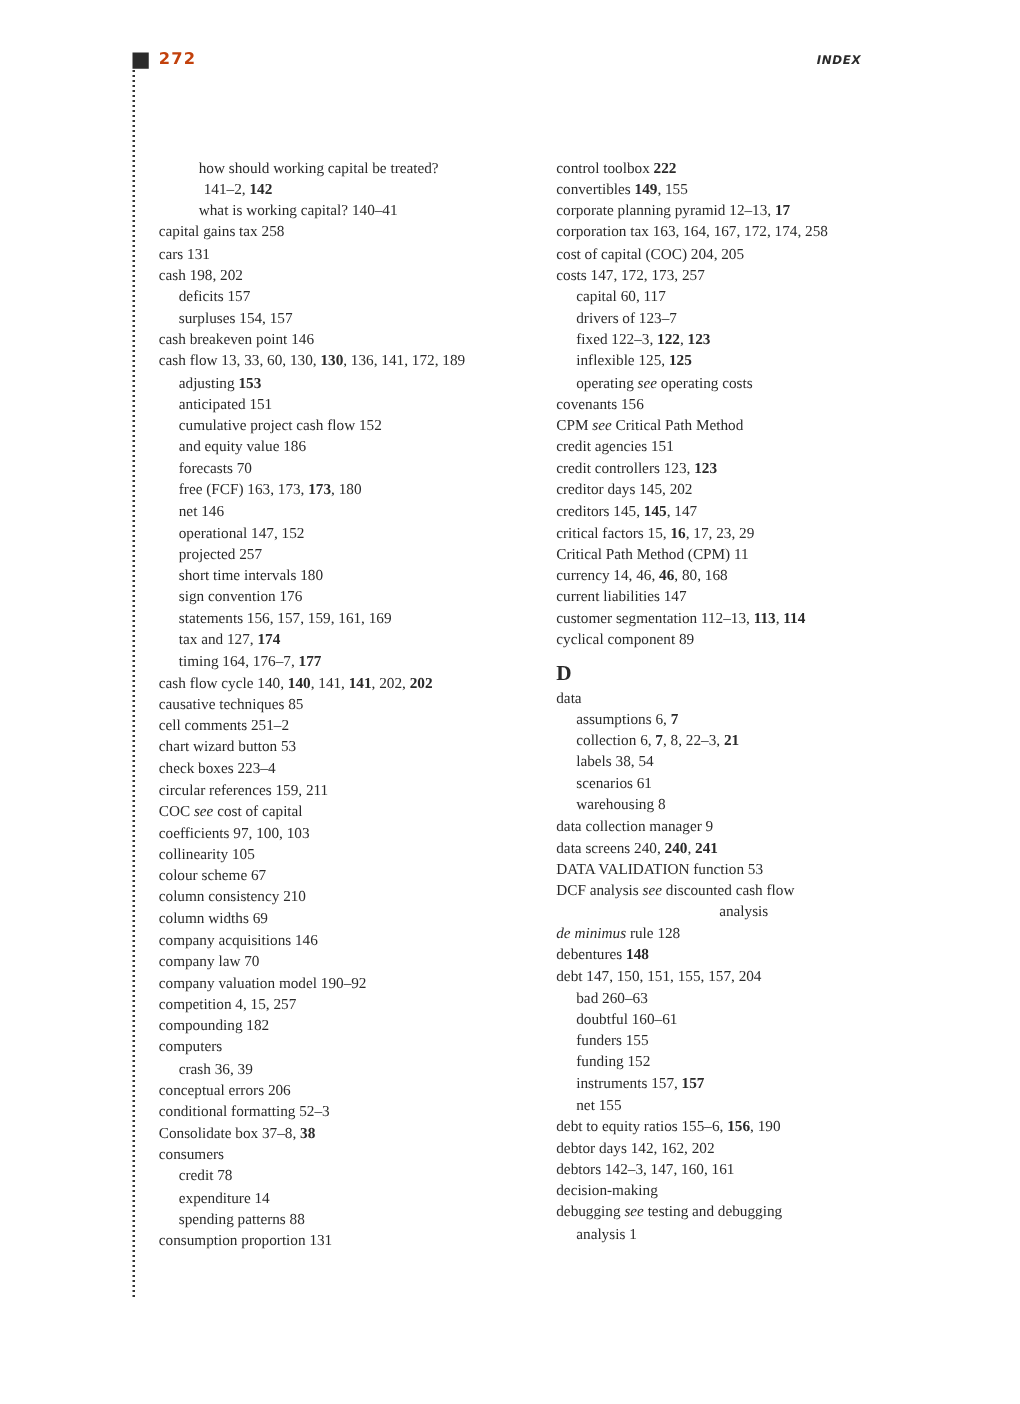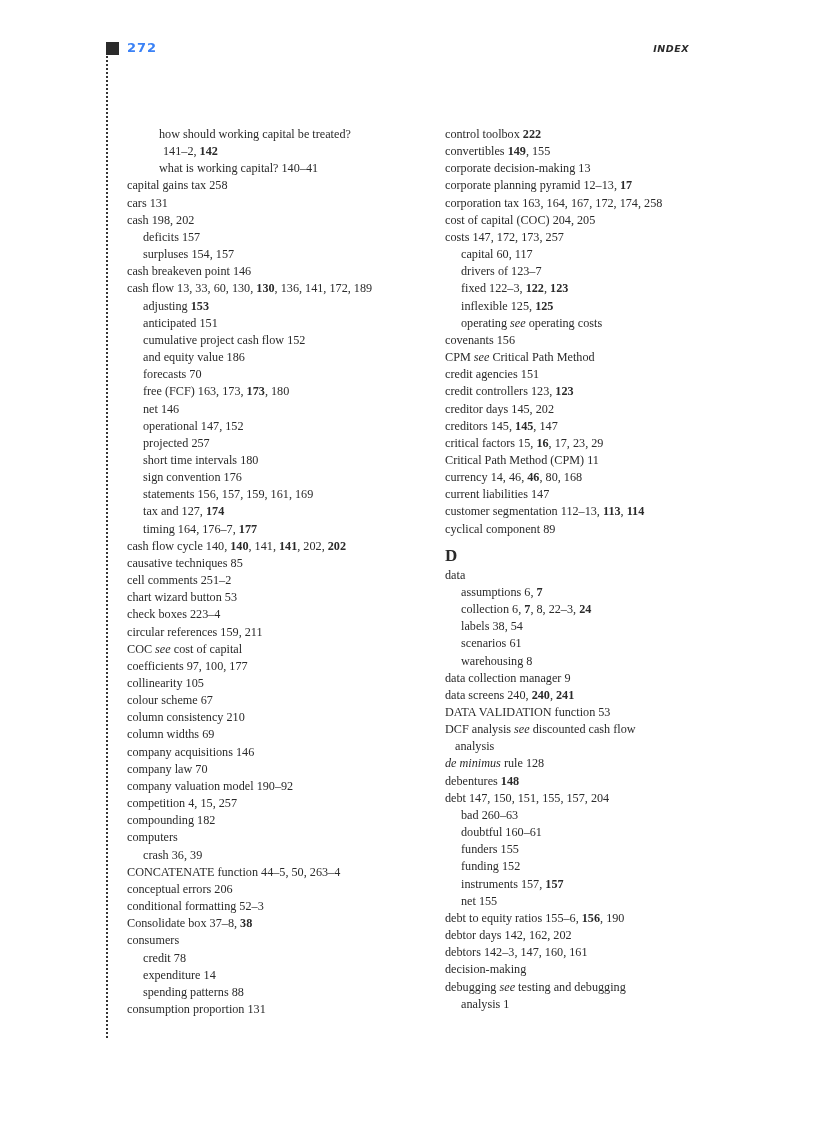--- a/index.html
+++ b/index.html
@@ -1,30 +1,30 @@
 <!DOCTYPE html>
 <html><head>
 <meta charset="utf-8">
 <style>
   html, body { margin: 0; padding: 0; background: #ffffff; }
   body { width: 816px; height: 1123px; position: relative; overflow: hidden; font-family: "DejaVu Serif", "Liberation Serif", serif; color: #2a2a2a; }
   .square { position: absolute; left: 106px; top: 42px; width: 13px; height: 13px; background: #2b2b2b; }
   .dotline { position: absolute; left: 106px; top: 56px; width: 2px; height: 984px;
     background-image: repeating-linear-gradient(to bottom, #333 0px, #333 2px, transparent 2px, transparent 4px); }
-  .pagenum { position: absolute; left: 127px; top: 40px; font-family: "DejaVu Sans", "Liberation Sans", sans-serif; font-weight: bold; font-size: 13px; letter-spacing: 1px; color: #3b82f6; }
+  .pagenum { position: absolute; left: 127px; top: 40px; font-family: "DejaVu Sans", "Liberation Sans", sans-serif; font-weight: bold; font-size: 13px; letter-spacing: 1px; color: #c2410c; }
   .runhead { position: absolute; right: 127px; top: 43px; font-family: "DejaVu Sans", "Liberation Sans", sans-serif; font-weight: bold; font-size: 9.5px; letter-spacing: 0.5px; color: #2b2b2b; font-style: italic; }
   .col { position: absolute; top: 126px; width: 290px; }
   .col.left { left: 127px; }
   .col.right { left: 445px; }
   .entry { font-family: "Liberation Serif", "DejaVu Serif", serif; font-size: 12.2px; line-height: 17.15px; white-space: nowrap; }
   .l1 { padding-left: 0; }
   .l2 { padding-left: 16px; }
   .l3 { padding-left: 32px; }
   .l3c { padding-left: 36px; }
-  .cont { padding-left: 10px; }
+  .cont { padding-left: 10px; text-align: center; }
   .letter { font-family: "Liberation Serif", "DejaVu Serif", serif; font-weight: bold; font-size: 17px; line-height: 20px; margin-top: 8px; margin-bottom: 1px; }
   b { font-weight: bold; }
   i { font-style: italic; }
 </style>
 </head>
 <body>
 
 <div class="square"></div>
 <div class="dotline"></div>
 <div class="pagenum">272</div>
@@ -55,46 +55,44 @@
     <div class="entry l2"><span>statements 156, 157, 159, 161, 169</span></div>
     <div class="entry l2"><span>tax and 127, </span><b>174</b></div>
     <div class="entry l2"><span>timing 164, 176–7, </span><b>177</b></div>
     <div class="entry l1"><span>cash flow cycle 140, </span><b>140</b><span>, 141, </span><b>141</b><span>, 202, </span><b>202</b></div>
     <div class="entry l1"><span>causative techniques 85</span></div>
     <div class="entry l1"><span>cell comments 251–2</span></div>
     <div class="entry l1"><span>chart wizard button 53</span></div>
     <div class="entry l1"><span>check boxes 223–4</span></div>
     <div class="entry l1"><span>circular references 159, 211</span></div>
     <div class="entry l1"><span>COC </span><i>see</i><span> cost of capital</span></div>
-    <div class="entry l1"><span>coefficients 97, 100, 177</span></div>
+    <div class="entry l1"><span>coefficients 97, 100, 103</span></div>
     <div class="entry l1"><span>collinearity 105</span></div>
     <div class="entry l1"><span>colour scheme 67</span></div>
     <div class="entry l1"><span>column consistency 210</span></div>
     <div class="entry l1"><span>column widths 69</span></div>
     <div class="entry l1"><span>company acquisitions 146</span></div>
     <div class="entry l1"><span>company law 70</span></div>
     <div class="entry l1"><span>company valuation model 190–92</span></div>
     <div class="entry l1"><span>competition 4, 15, 257</span></div>
     <div class="entry l1"><span>compounding 182</span></div>
     <div class="entry l1"><span>computers</span></div>
     <div class="entry l2"><span>crash 36, 39</span></div>
-    <div class="entry l1"><span>CONCATENATE function 44–5, 50, 263–4</span></div>
     <div class="entry l1"><span>conceptual errors 206</span></div>
     <div class="entry l1"><span>conditional formatting 52–3</span></div>
     <div class="entry l1"><span>Consolidate box 37–8, </span><b>38</b></div>
     <div class="entry l1"><span>consumers</span></div>
     <div class="entry l2"><span>credit 78</span></div>
     <div class="entry l2"><span>expenditure 14</span></div>
     <div class="entry l2"><span>spending patterns 88</span></div>
     <div class="entry l1"><span>consumption proportion 131</span></div>
   </div>
 <div class="col right" id="col-right">
     <div class="entry l1"><span>control toolbox </span><b>222</b></div>
     <div class="entry l1"><span>convertibles </span><b>149</b><span>, 155</span></div>
-    <div class="entry l1"><span>corporate decision-making 13</span></div>
     <div class="entry l1"><span>corporate planning pyramid 12–13, </span><b>17</b></div>
     <div class="entry l1"><span>corporation tax 163, 164, 167, 172, 174, 258</span></div>
     <div class="entry l1"><span>cost of capital (COC) 204, 205</span></div>
     <div class="entry l1"><span>costs 147, 172, 173, 257</span></div>
     <div class="entry l2"><span>capital 60, 117</span></div>
     <div class="entry l2"><span>drivers of 123–7</span></div>
     <div class="entry l2"><span>fixed 122–3, </span><b>122</b><span>, </span><b>123</b></div>
     <div class="entry l2"><span>inflexible 125, </span><b>125</b></div>
     <div class="entry l2"><span>operating </span><i>see</i><span> operating costs</span></div>
     <div class="entry l1"><span>covenants 156</span></div>
@@ -105,21 +103,21 @@
     <div class="entry l1"><span>creditors 145, </span><b>145</b><span>, 147</span></div>
     <div class="entry l1"><span>critical factors 15, </span><b>16</b><span>, 17, 23, 29</span></div>
     <div class="entry l1"><span>Critical Path Method (CPM) 11</span></div>
     <div class="entry l1"><span>currency 14, 46, </span><b>46</b><span>, 80, 168</span></div>
     <div class="entry l1"><span>current liabilities 147</span></div>
     <div class="entry l1"><span>customer segmentation 112–13, </span><b>113</b><span>, </span><b>114</b></div>
     <div class="entry l1"><span>cyclical component 89</span></div>
     <div class="letter"><span>D</span></div>
     <div class="entry l1"><span>data</span></div>
     <div class="entry l2"><span>assumptions 6, </span><b>7</b></div>
-    <div class="entry l2"><span>collection 6, </span><b>7</b><span>, 8, 22–3, </span><b>24</b></div>
+    <div class="entry l2"><span>collection 6, </span><b>7</b><span>, 8, 22–3, </span><b>21</b></div>
     <div class="entry l2"><span>labels 38, 54</span></div>
     <div class="entry l2"><span>scenarios 61</span></div>
     <div class="entry l2"><span>warehousing 8</span></div>
     <div class="entry l1"><span>data collection manager 9</span></div>
     <div class="entry l1"><span>data screens 240, </span><b>240</b><span>, </span><b>241</b></div>
     <div class="entry l1"><span>DATA VALIDATION function 53</span></div>
     <div class="entry l1"><span>DCF analysis </span><i>see</i><span> discounted cash flow</span></div>
     <div class="entry cont"><span>analysis</span></div>
     <div class="entry l1"><i>de minimus</i><span> rule 128</span></div>
     <div class="entry l1"><span>debentures </span><b>148</b></div>

